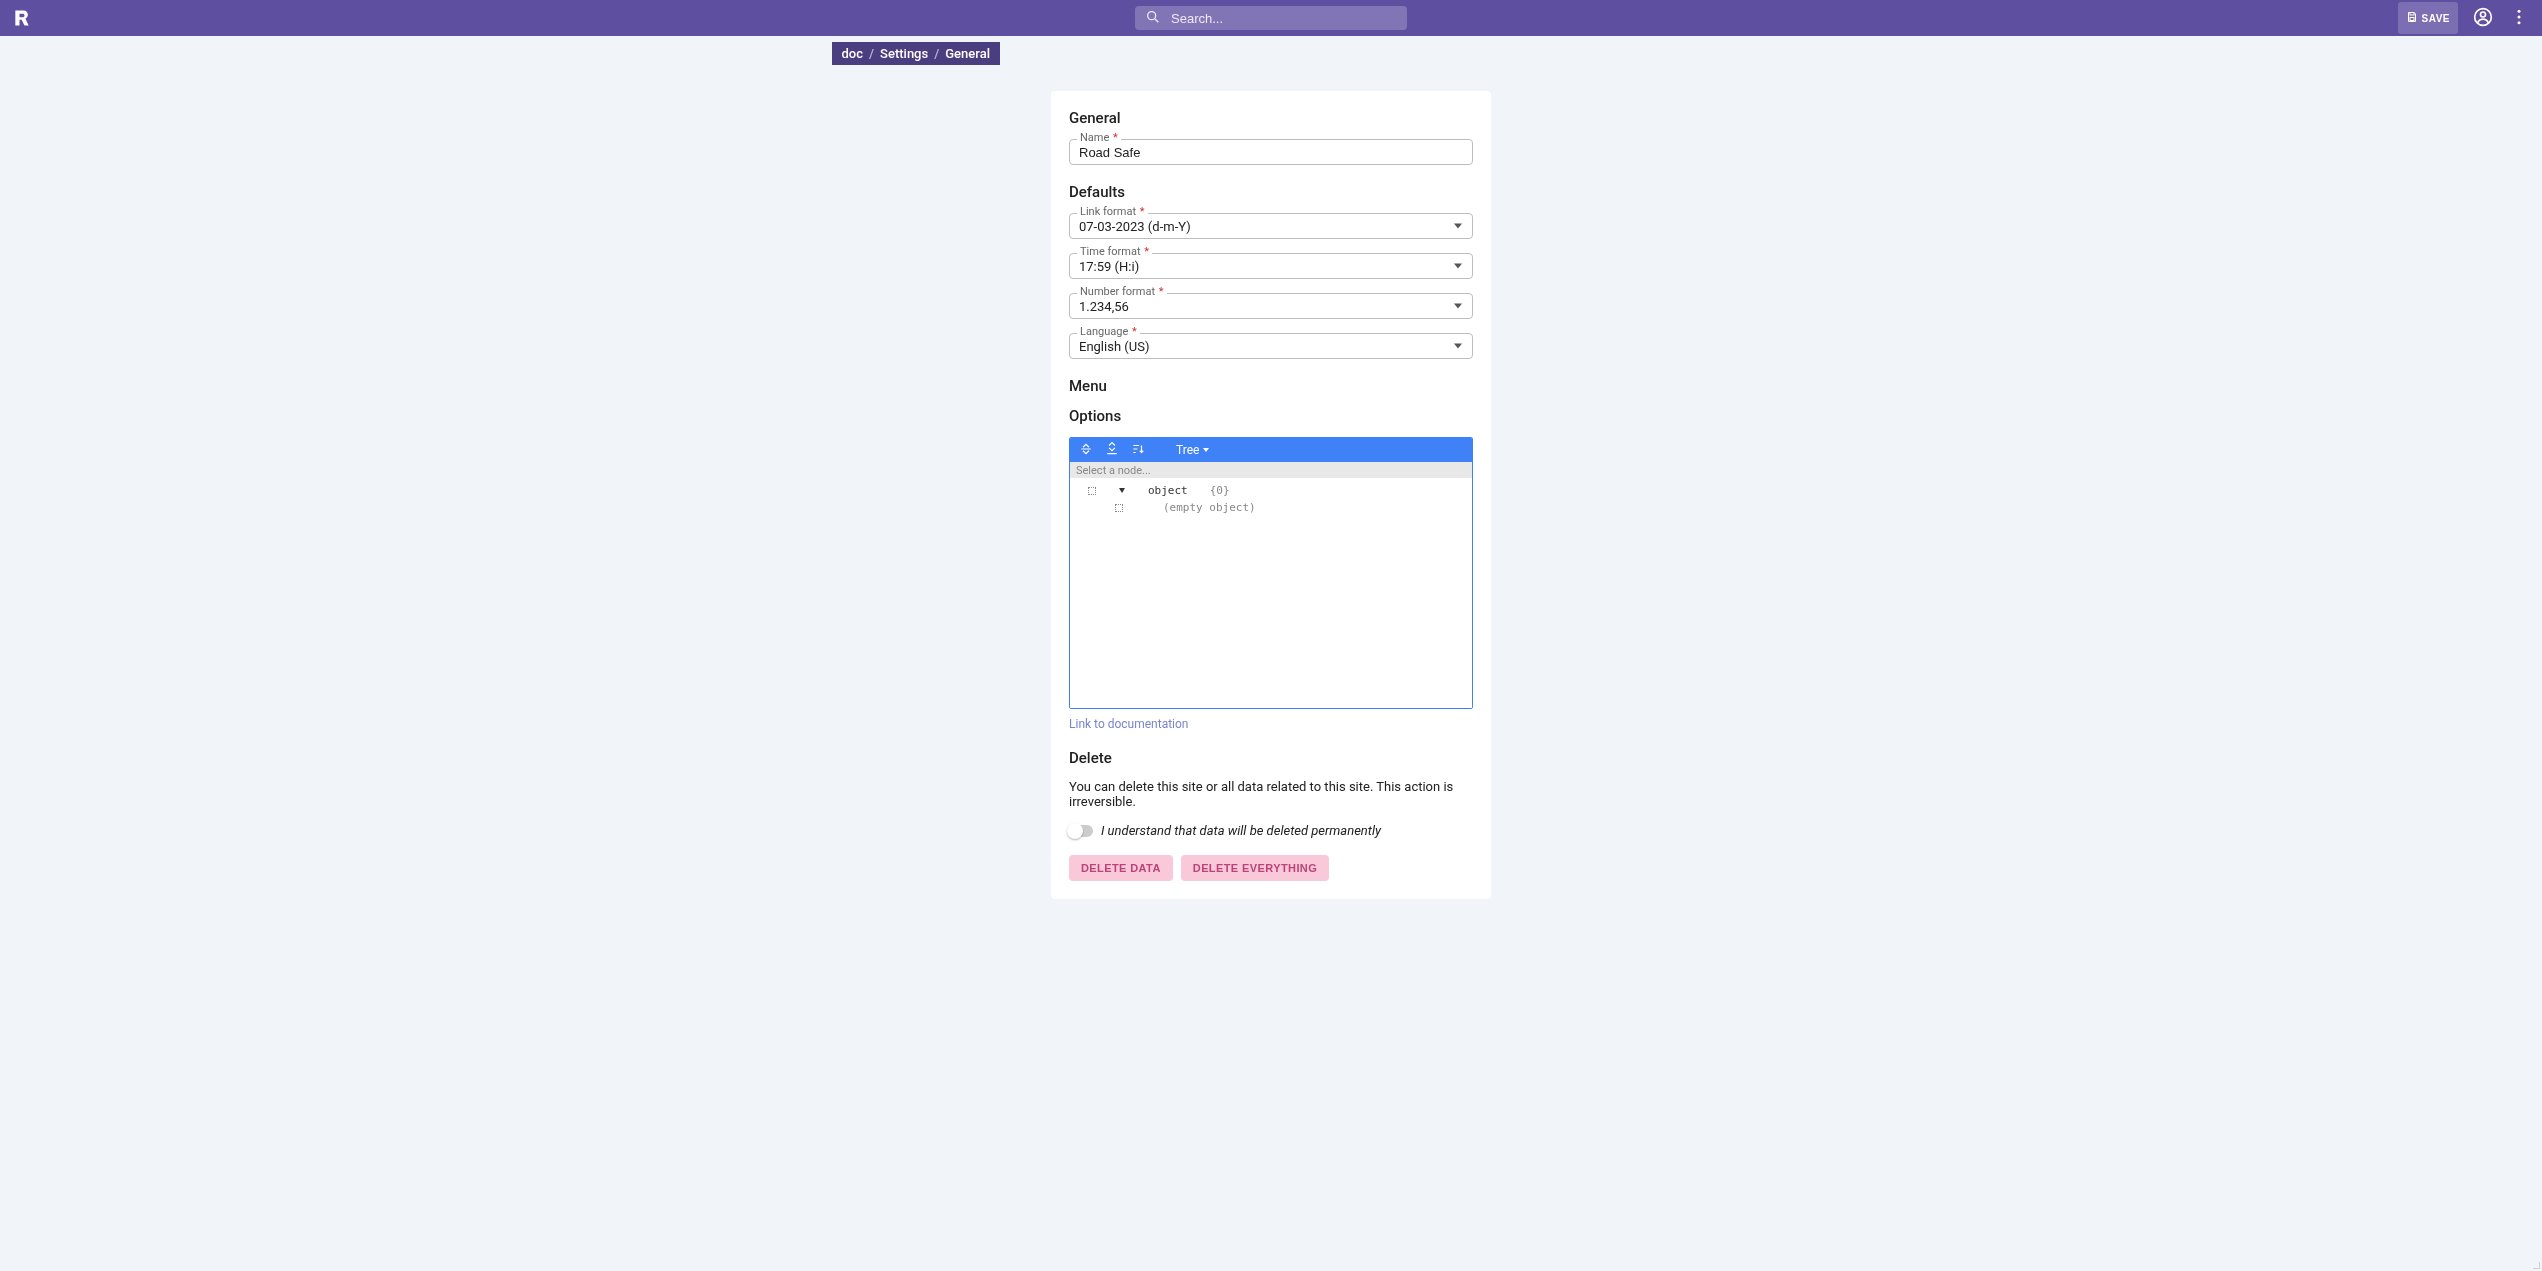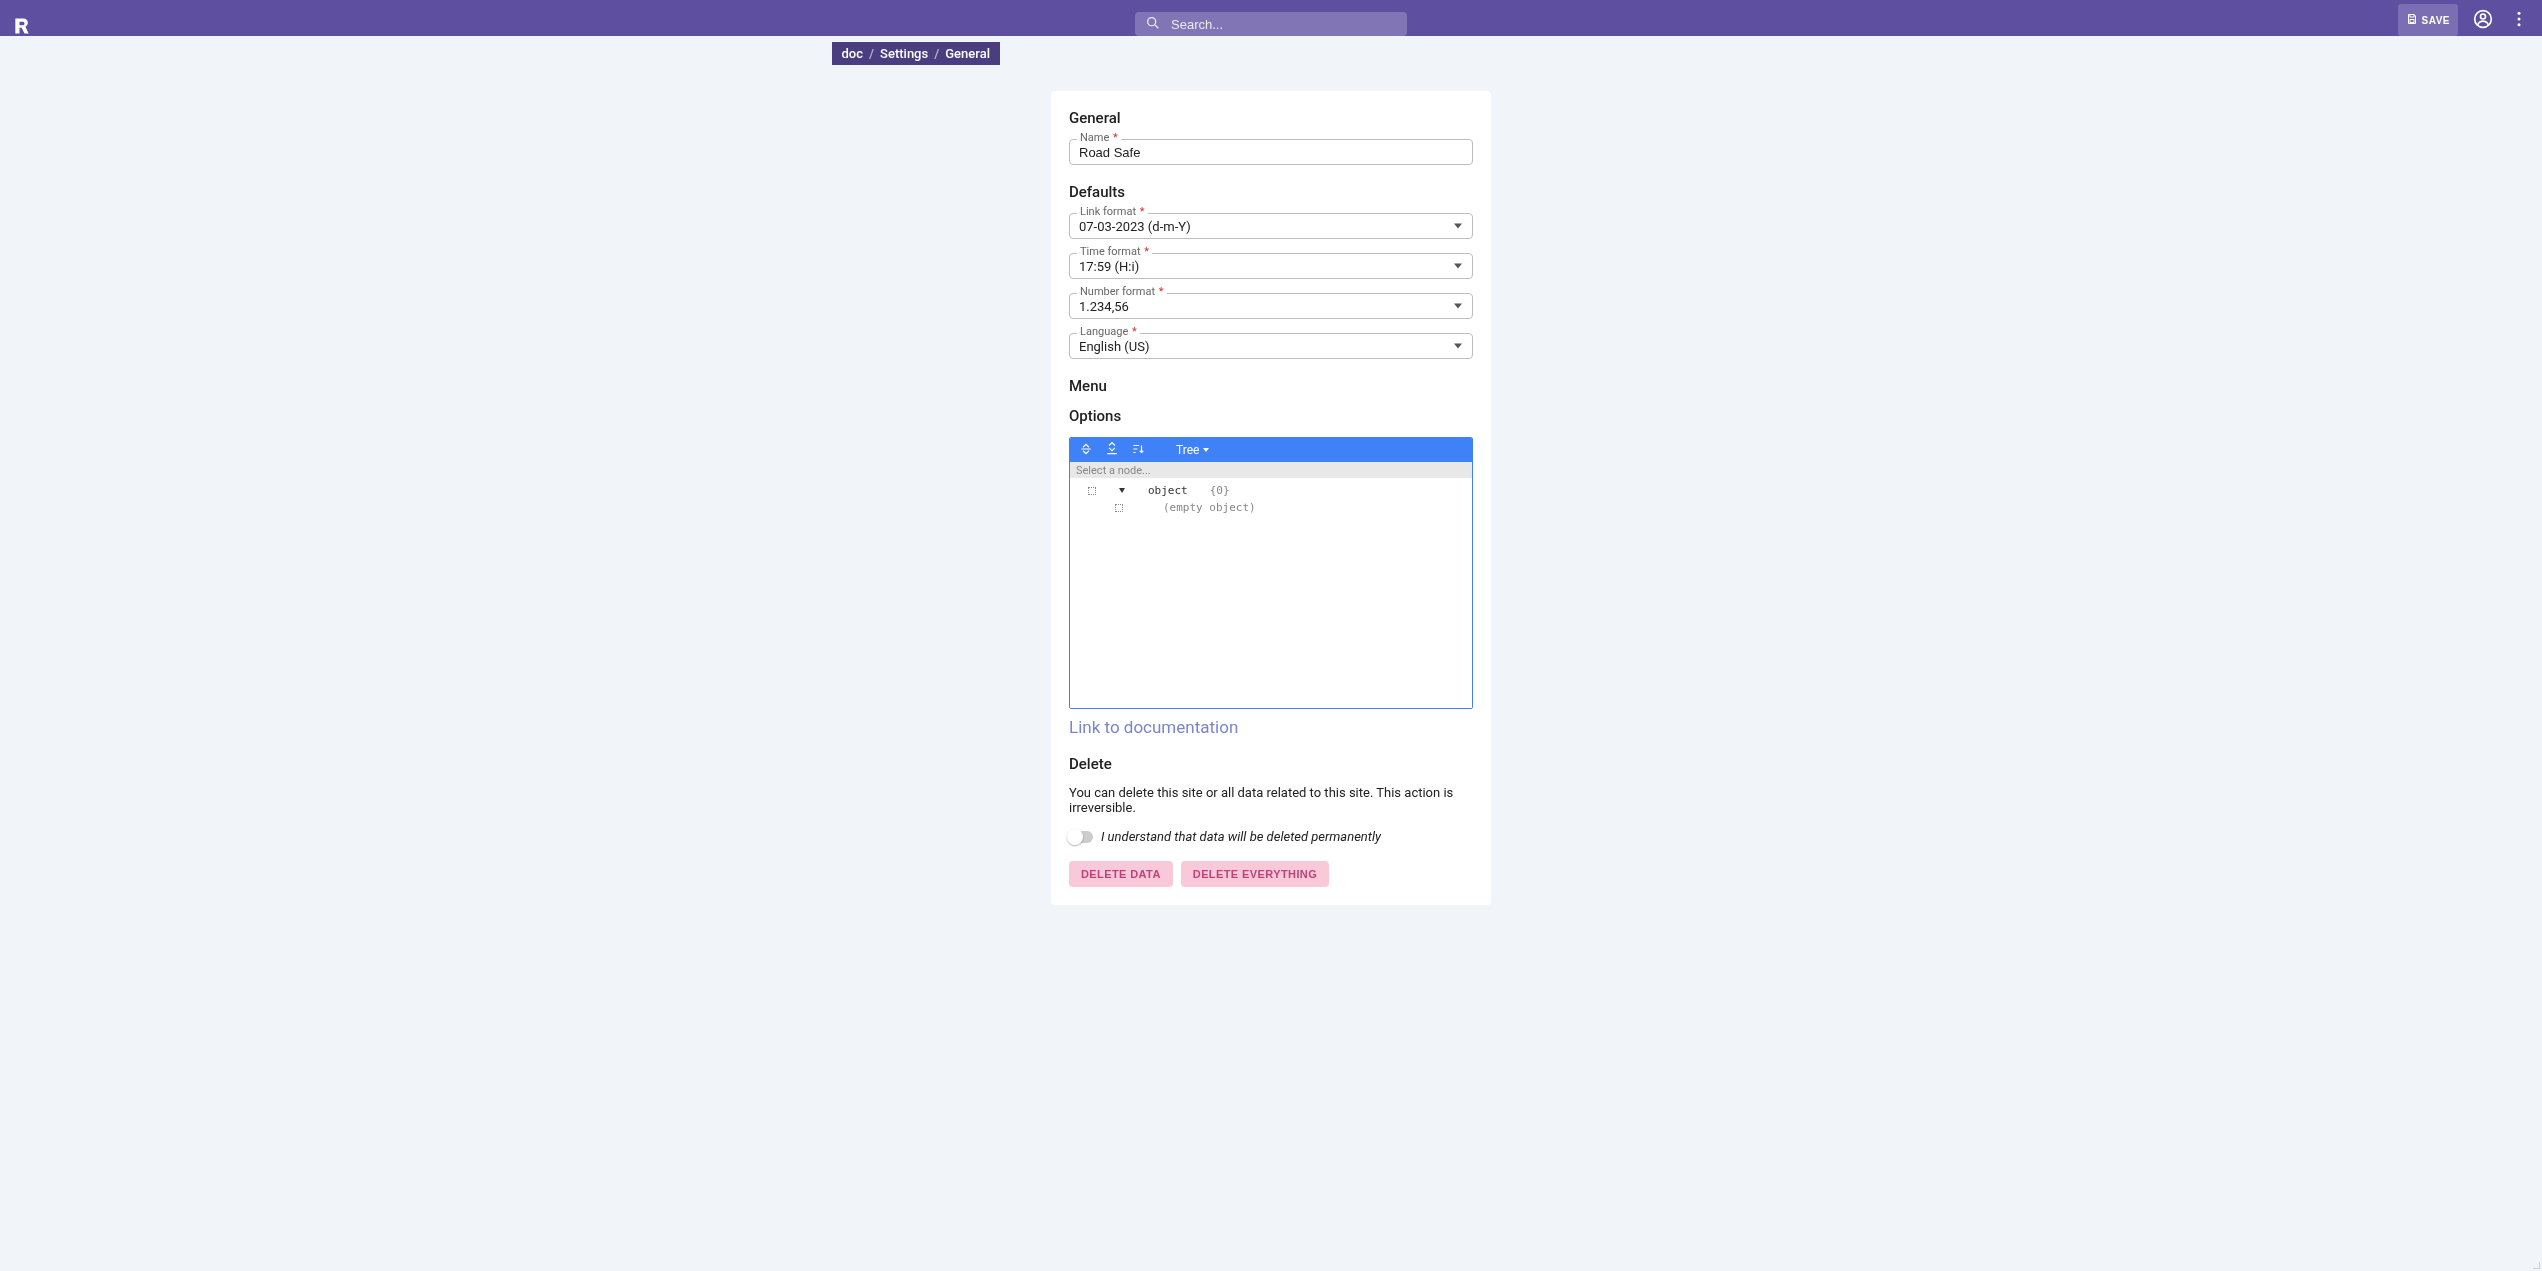--- a/index.html
+++ b/index.html
@@ -24,21 +24,21 @@
     font-family: -apple-system, BlinkMacSystemFont, "Segoe UI", Roboto, Helvetica, Arial, sans-serif;
     background: var(--bg);
     font-size: 14px;
     color: var(--text);
   }
   
   .topbar {
     height: 36px;
     background: var(--purple);
     display: flex;
-    align-items: flex-end;
+    align-items: center;
     padding: 0 12px;
     position: relative;
   }
   .logo {
     width: 20px; height: 20px;
     display: flex; align-items: center; justify-content: center;
   }
   .logo svg { width: 20px; height: 20px; }
   .search-wrap {
     position: absolute;
@@ -243,21 +243,21 @@
     border-right: 3px solid transparent;
     border-top: 5px solid #333;
     margin: 0 1px;
   }
   .json-row.child { padding-left: 45px; }
   .json-key { color: #333; }
   .json-meta { color: #888; }
   .json-empty { color: #888; padding-left: 18px; }
 
   .doc-link {
-    font-size: 17px;
+    font-size: 12px;
     color: var(--link);
     text-decoration: none;
     display: inline-block;
     margin-top: 2px;
   }
 
   .delete-desc {
     font-size: 13px;
     margin: 0 0 14px;
   }

